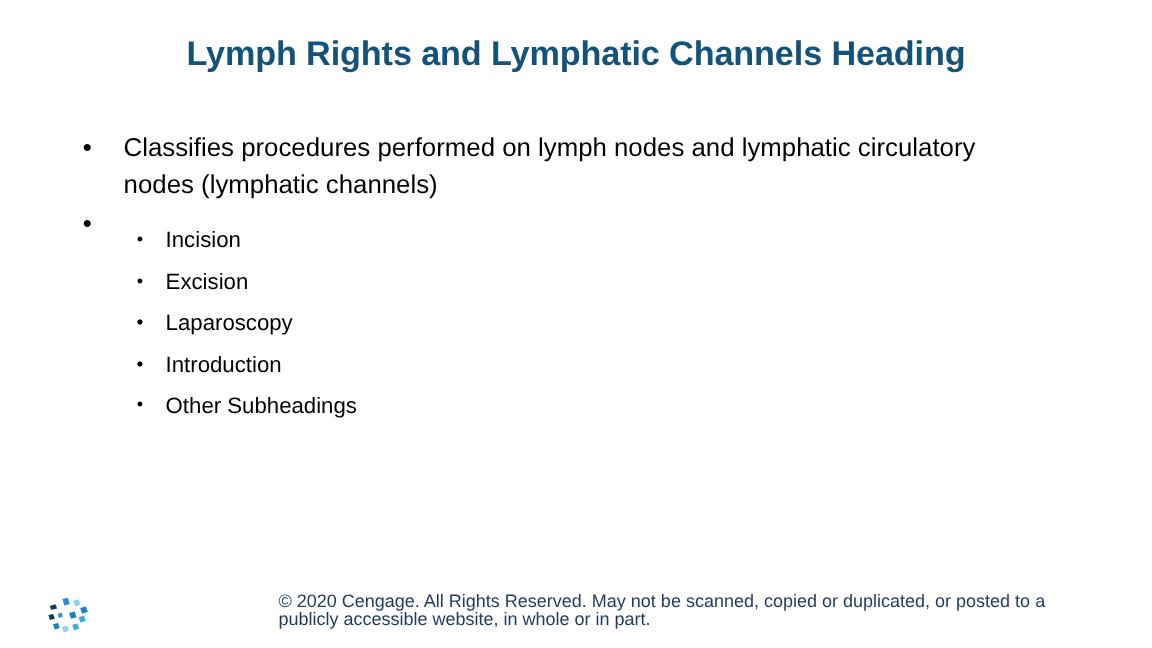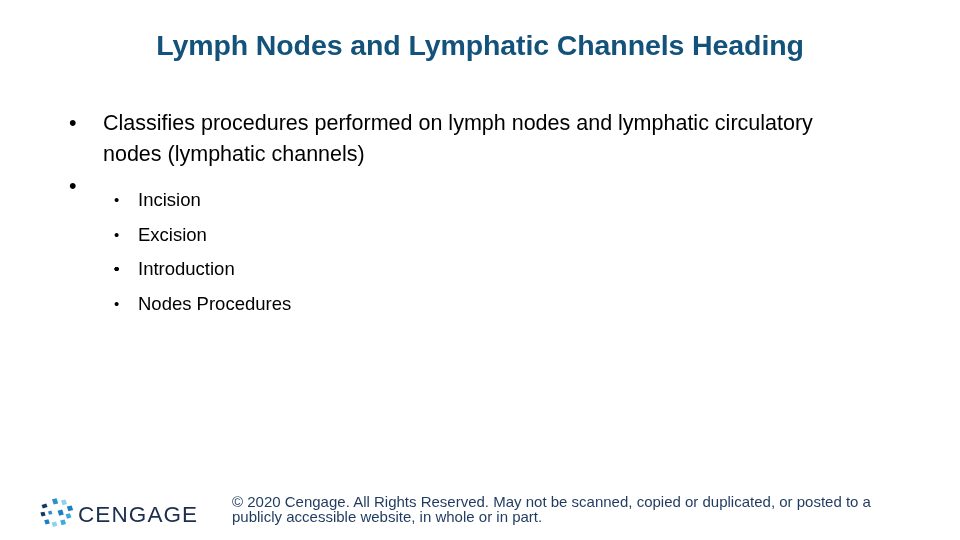--- a/index.html
+++ b/index.html
@@ -133,21 +133,21 @@
     letter-spacing: 1.1px;
     color: #1B2F4E;
     font-weight: normal;
   }
 </style>
 </head>
 <body>
 
 <div class="slide">
 
-  <div class="slide-title">Lymph Nodes and Lymphatic Channels Heading</div>
+  <div class="slide-title">Lymph Rights and Lymphatic Channels Heading</div>
 
   <div class="body-block">
     <ul class="level1">
 
       <li class="l1item">
         <span class="bullet-dot">•</span>
         <span>Classifies procedures performed on lymph nodes and lymphatic circulatory nodes (lymphatic channels)</span>
       </li>
 
       <li class="l1item">
@@ -167,34 +167,35 @@
         <span class="bullet-dot2">•</span>
         <span>Excision</span>
       </li>
 
       <li class="l2item">
         <span class="bullet-dot2">•</span>
       </li>
 
       <li class="l2item">
         <span class="bullet-dot2">•</span>
+        <span>Laparoscopy</span>
       </li>
 
       <li class="l2item">
         <span class="bullet-dot2">•</span>
       </li>
 
       <li class="l2item">
         <span class="bullet-dot2">•</span>
         <span>Introduction</span>
       </li>
 
       <li class="l2item">
         <span class="bullet-dot2">•</span>
-        <span>Nodes Procedures</span>
+        <span>Other Subheadings</span>
       </li>
 
     </ul>
   </div>
 
   <div class="footer">
 
     <div class="logo">
       <span class="logo-mark">
         <svg width="38" height="38" viewBox="0 0 38 38" xmlns="http://www.w3.org/2000/svg">
@@ -206,19 +207,18 @@
             <path d="M27.6 18.2 L32.0 17.2 L33.4 21.6 L29.0 22.8 Z" fill="#3FA9DC"></path>
             <path d="M19.6 14.8 L24.2 13.6 L25.8 18.4 L21.2 19.7 Z" fill="#1B7FC4"></path>
             <path d="M22.2 24.6 L26.6 23.5 L28.0 28.0 L23.6 29.2 Z" fill="#3FA9DC"></path>
             <path d="M13.6 26.4 L18.0 25.4 L19.4 29.8 L15.0 31.0 Z" fill="#8ED2F0"></path>
             <path d="M6.2 24.2 L10.4 23.2 L11.8 27.4 L7.6 28.6 Z" fill="#1B7FC4"></path>
             <path d="M2.4 16.6 L6.4 15.7 L7.6 19.6 L3.6 20.6 Z" fill="#123A5E"></path>
             <path d="M10.0 15.4 L13.4 14.6 L14.4 18.0 L11.0 18.8 Z" fill="#2E8FCB"></path>
           </g>
         </svg>
       </span>
-      <span class="logo-word">CENGAGE</span>
     </div>
 
     <div class="copyright">© 2020 Cengage. All Rights Reserved. May not be scanned, copied or duplicated, or posted to a publicly accessible website, in whole or in part.</div>
   </div>
 
 </div>
 
 </body></html>

